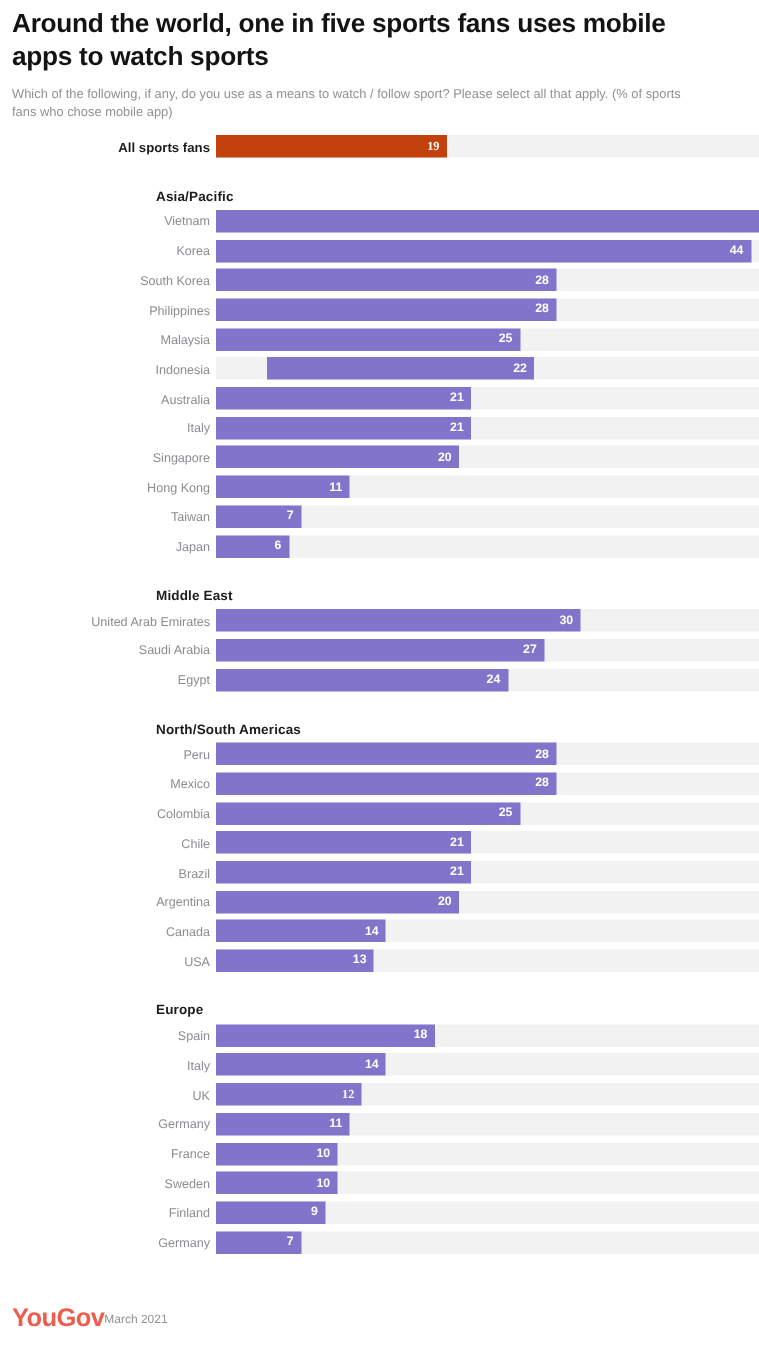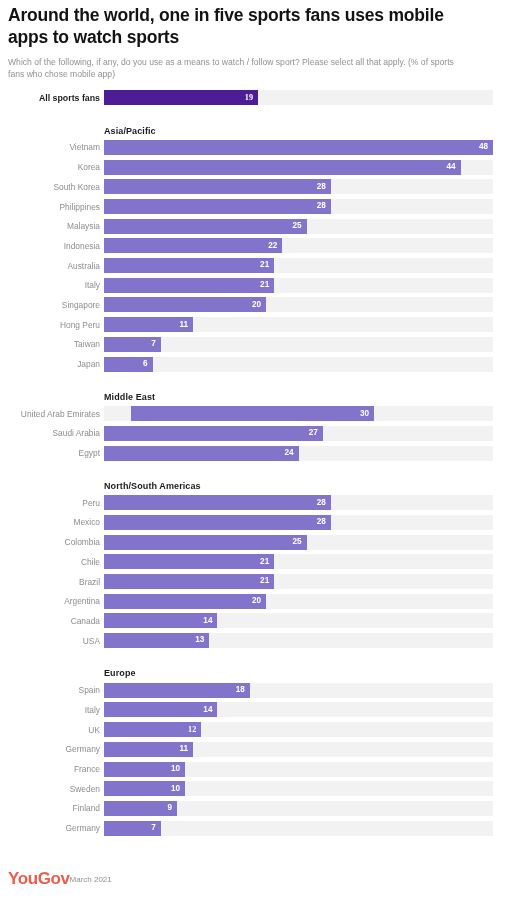--- a/index.html
+++ b/index.html
@@ -49,20 +49,21 @@
 
   .row-label {
     width: 104px;
     flex: 0 0 104px;
     text-align: right;
     padding-right: 4px;
     font-size: 8.4px;
     color: #8b8d91;
     white-space: nowrap;
     overflow: hidden;
+    margin-left: 40px;
   }
 
   .row.total .row-label {
     color: #1d1d1d;
     font-weight: bold;
     font-size: 8.8px;
   }
 
   .track {
     position: relative;
@@ -75,21 +76,21 @@
     position: absolute;
     left: 0;
     top: 0;
     bottom: 0;
     background: #8274cb;
     display: flex;
     align-items: center;
     justify-content: flex-end;
   }
 
-  .row.total .bar { background: #4c1d95; font-family: Liberation Serif, serif; }
+  .row.total .bar { background: #c2410c; font-family: Liberation Serif, serif; }
 
   .bar-value {
     font-size: 8.2px;
     font-weight: bold;
     color: #ffffff;
     padding-right: 5px;
     line-height: 1;
     white-space: nowrap;
   }
 
@@ -205,21 +206,21 @@
             <div class="row-label">Malaysia</div>
             <div class="track">
               <div class="bar" style="width: 52.0833%;">
                 <span class="bar-value">25</span>
               </div>
             </div>
           </div>
           <div class="row">
             <div class="row-label">Indonesia</div>
             <div class="track">
-              <div class="bar" style="width: 45.8333%;">
+              <div class="bar" style="width: 45.8333%; margin-left: 34px;">
                 <span class="bar-value">22</span>
               </div>
             </div>
           </div>
           <div class="row">
             <div class="row-label">Australia</div>
             <div class="track">
               <div class="bar" style="width: 43.75%;">
                 <span class="bar-value">21</span>
               </div>
@@ -235,21 +236,21 @@
           </div>
           <div class="row">
             <div class="row-label">Singapore</div>
             <div class="track">
               <div class="bar" style="width: 41.6667%;">
                 <span class="bar-value">20</span>
               </div>
             </div>
           </div>
           <div class="row">
-            <div class="row-label">Hong Peru</div>
+            <div class="row-label">Hong Kong</div>
             <div class="track">
               <div class="bar" style="width: 22.9167%;">
                 <span class="bar-value">11</span>
               </div>
             </div>
           </div>
           <div class="row">
             <div class="row-label">Taiwan</div>
             <div class="track">
               <div class="bar" style="width: 14.5833%;">
@@ -268,21 +269,21 @@
         </div>
         <div class="section-gap"></div>
         <div class="section-title-row">
           <div class="section-title-spacer"></div>
           <div class="section-title">Middle East</div>
         </div>
         <div class="section">
           <div class="row">
             <div class="row-label">United Arab Emirates</div>
             <div class="track">
-              <div class="bar" style="width: 62.5%; margin-left: 27px;">
+              <div class="bar" style="width: 62.5%;">
                 <span class="bar-value">30</span>
               </div>
             </div>
           </div>
           <div class="row">
             <div class="row-label">Saudi Arabia</div>
             <div class="track">
               <div class="bar" style="width: 56.25%;">
                 <span class="bar-value">27</span>
               </div>

